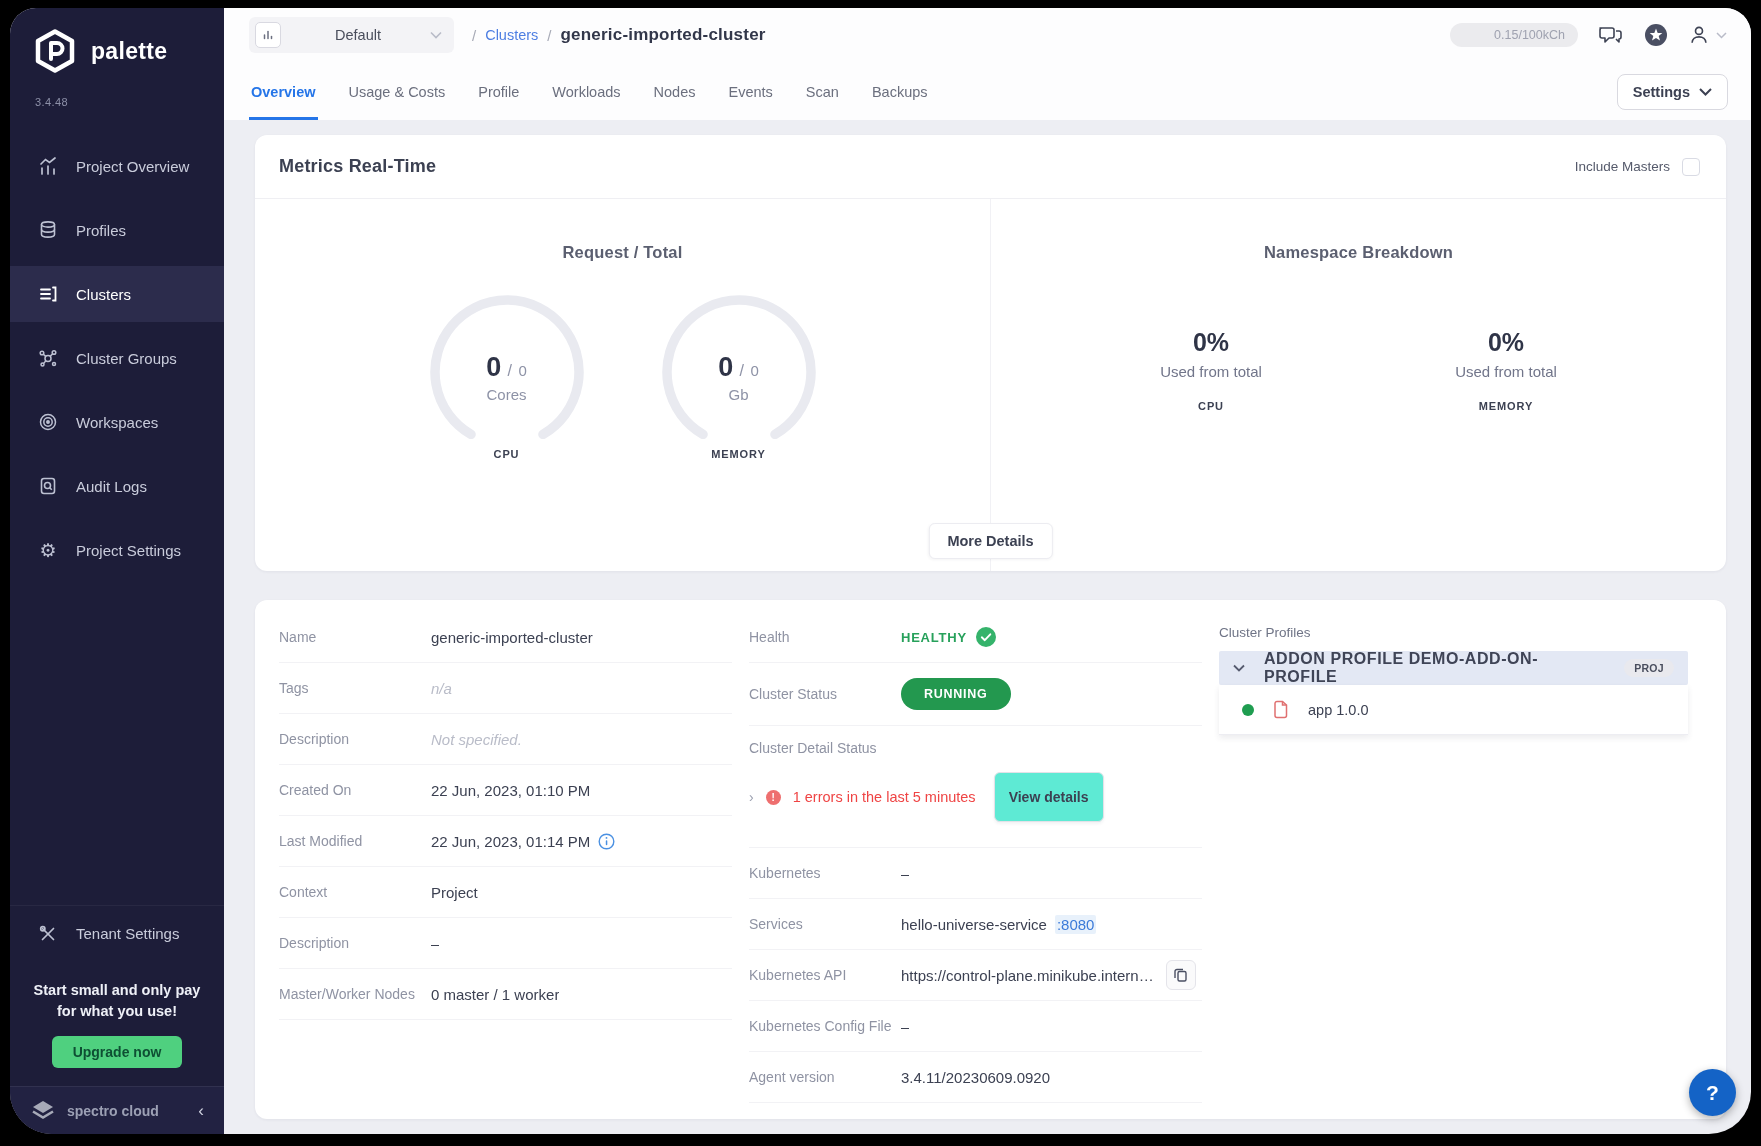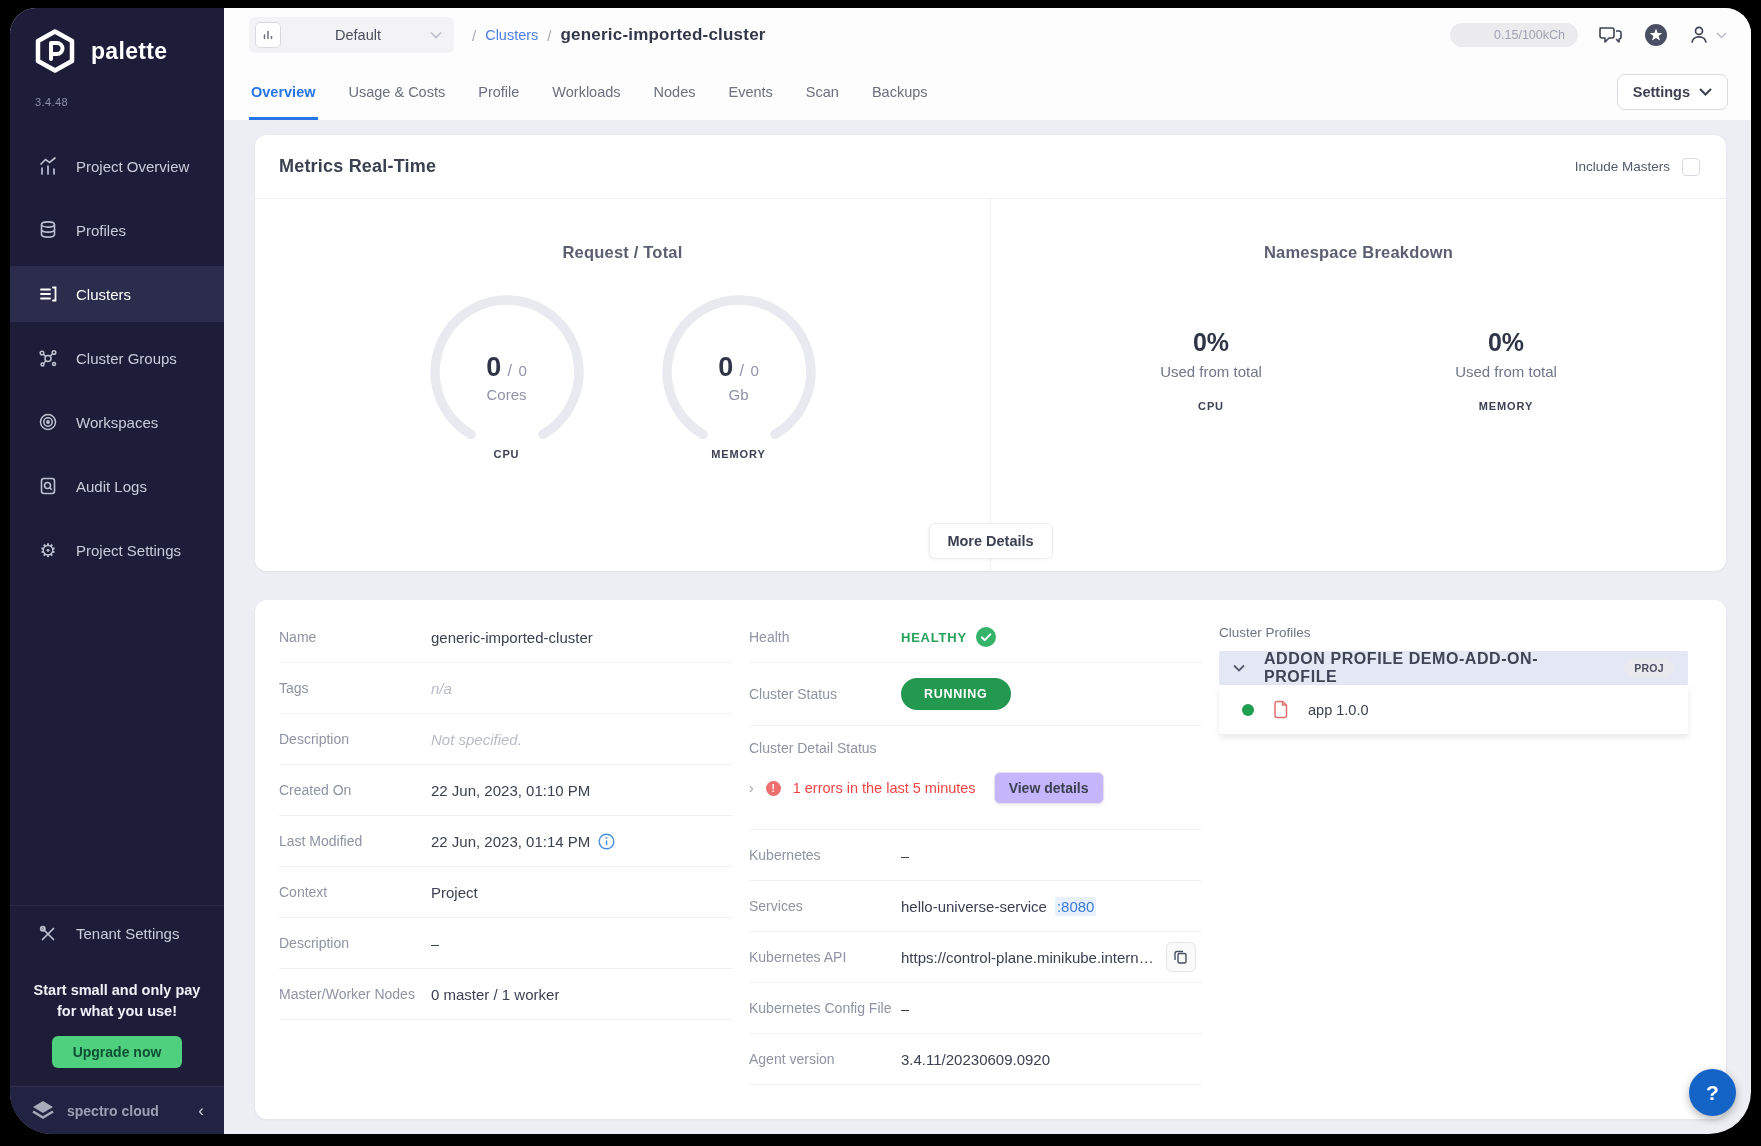--- a/index.html
+++ b/index.html
@@ -86,21 +86,21 @@
   .dvalue .txt { white-space:nowrap; overflow:hidden; text-overflow:ellipsis; }
   .dvalue.muted .txt { color:#b9bcc8; font-style:italic; }
   .health-val { font-size:13px; font-weight:700; color:#27a15b; letter-spacing:.06em; display:flex; align-items:center; gap:9px; }
   .running-pill { background:#23984f; color:#fff; font-size:12.5px; font-weight:700; letter-spacing:.06em; border-radius:17px; padding:9px 23px; border:none; cursor:default; font-family:inherit; }
   .detail-block { padding:14px 0 25px; border-bottom:1px solid #f2f2f5; }
   .detail-block .dlabel { display:block; width:auto; }
   .err-line { margin-top:16px; display:flex; align-items:center; gap:12px; }
   .err-chev { color:#9ca0b0; font-size:14px; cursor:pointer; }
   .err-dot { width:15px; height:15px; border-radius:50%; background:#ee6f6f; color:#fff; font-size:10px; font-weight:700; display:flex; align-items:center; justify-content:center; }
   .err-text { color:#ef4444; font-size:14.5px; }
-  .view-details-btn { margin-left:6px; background:#c4b5fd; border:1px solid #e2e2e8; border-radius:6px; padding:7px 14px; font-size:14px; color:#3c4152; font-weight:600; cursor:pointer; font-family:inherit; box-shadow:0 2px 3px rgba(30,30,60,.06); }
+  .view-details-btn { margin-left:6px; background:#5eead4; border:1px solid #e2e2e8; border-radius:6px; padding:16px 14px; font-size:14px; color:#3c4152; font-weight:600; cursor:pointer; font-family:inherit; box-shadow:0 2px 3px rgba(30,30,60,.06); }
   .port-link { color:#3c7bd9; background:#e8f1fb; padding:1px 2px; border-radius:2px; cursor:pointer; }
   .copy-btn { margin-left:4px; width:30px; height:30px; flex:none; background:#fafafb; border:1px solid #e4e4ea; border-radius:6px; display:flex; align-items:center; justify-content:center; color:#4a4f63; cursor:pointer; }
 
   .profiles-col { padding-top:13px; }
   .profiles-title { font-size:13.5px; color:#6f7486; margin-bottom:11px; }
   .accordion { height:34px; background:#e3e8f4; border-radius:2px; display:flex; align-items:center; padding:0 14px; cursor:pointer; }
   .accordion .acc-chev { color:#555a6e; display:flex; }
   .acc-label { margin-left:19px; font-size:16px; font-weight:700; color:#3f4456; letter-spacing:.035em; }
   .proj-badge { margin-left:15px; background:#e9e9ee; color:#4a4e5e; font-size:10.5px; font-weight:700; border-radius:9px; padding:3px 10px; letter-spacing:.03em; }
   .profile-item { height:50px; background:#fff; display:flex; align-items:center; padding:8px 14px; box-shadow:0 3px 6px rgba(40,40,70,.09); border-bottom:1px solid #ededf2; }

